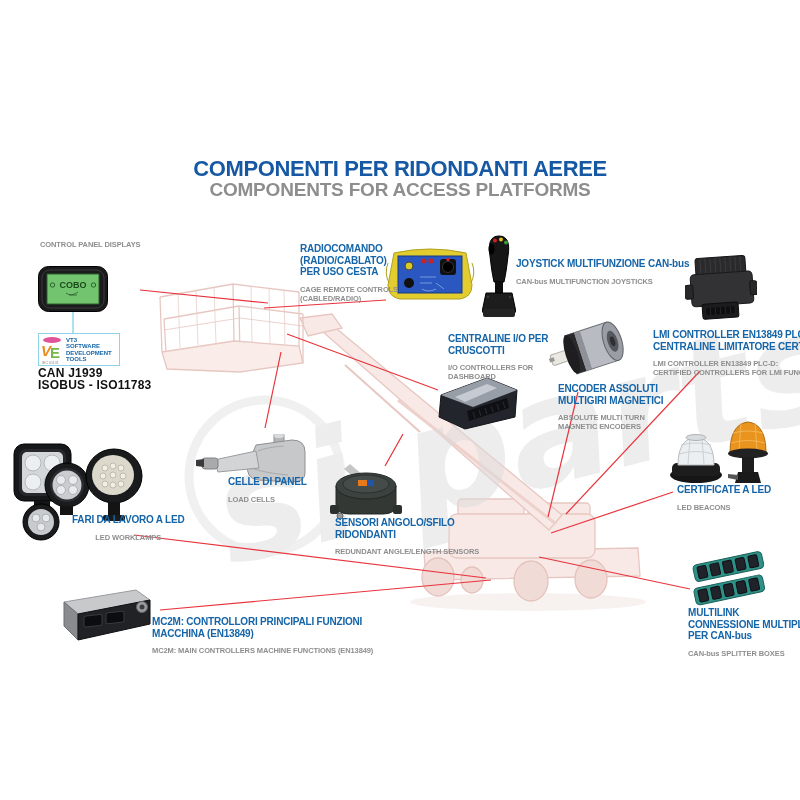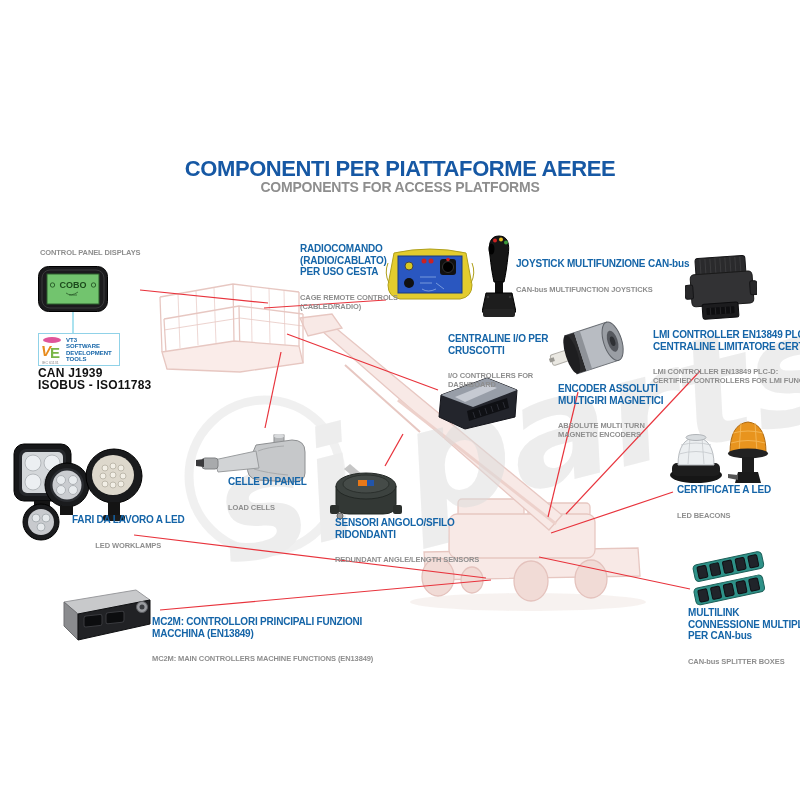--- a/index.html
+++ b/index.html
@@ -2,26 +2,26 @@
 <html><head>
 <meta charset="utf-8">
 <style>
   html,body{margin:0;padding:0;background:#fff;}
   #stage{position:relative;width:800px;height:800px;background:#ffffff;overflow:hidden;
          font-family:"Liberation Sans",sans-serif;}
   .abs{position:absolute;}
   #title{left:0;top:156px;width:800px;text-align:center;color:#1658a4;font-weight:bold;
          font-size:22px;letter-spacing:-0.4px;}
   #subtitle{left:0;top:179px;width:800px;text-align:center;color:#8e8e8e;font-weight:bold;
-         font-size:14px;letter-spacing:-0.2px;}
+         font-size:19px;letter-spacing:-0.2px;}
   .lbl{position:absolute;}
   .lbl .it{color:#1565a8;font-weight:bold;font-size:10px;line-height:11.5px;
            letter-spacing:-0.2px;white-space:nowrap;}
   .lbl .en{color:#8e8e8e;font-weight:bold;font-size:7.5px;line-height:9px;
-           letter-spacing:-0.1px;white-space:nowrap;margin-top:15px;}
+           letter-spacing:-0.1px;white-space:nowrap;margin-top:7px;}
   .proto{position:absolute;color:#111;font-weight:bold;font-size:12px;
          letter-spacing:0.2px;white-space:nowrap;}
   #vt3-box{position:absolute;left:38px;top:333px;width:82px;height:33px;border:1px solid #90d2e8;
            background:#fff;display:flex;align-items:center;gap:3px;padding:1px 2px;box-sizing:border-box;}
   #vt3-text{color:#1565a8;font-weight:bold;font-size:6px;line-height:6.5px;letter-spacing:0;}
   svg{display:block;}
 </style>
 </head>
 <body>
 
@@ -279,21 +279,21 @@
     <polygon points="6,14 6,38 20,52 20,26" fill="#8a8b8e" stroke="#6e6f72"></polygon>
     <polygon points="20,26 92,12 92,36 20,52" fill="#212225" stroke="#0e0f11"></polygon>
     <g fill="#0c0d0f" stroke="#3a3b3f">
       <rect x="26" y="31" width="18" height="11" rx="2" transform="skewY(-6)"></rect>
       <rect x="48" y="30" width="18" height="11" rx="2" transform="skewY(-6)"></rect>
     </g>
     <circle cx="84" cy="19" r="5.5" fill="#9a9ca0" stroke="#5e6064"></circle>
     <circle cx="84" cy="19" r="2.5" fill="#3c3e42"></circle>
   </svg>
 
-  <div id="title" class="abs">COMPONENTI PER PIATTAFORME AEREE</div>
+  <div id="title" class="abs">COMPONENTI PER RIDONDANTI AEREE</div>
   <div id="subtitle" class="abs">COMPONENTS FOR ACCESS PLATFORMS</div>
 
   <div class="lbl" style="left:40px;top:233px;">
     <div class="en">CONTROL PANEL DISPLAYS</div>
   </div>
 
   <div class="lbl" style="left:300px;top:243px;">
     <div class="it">RADIOCOMANDO<br>(RADIO/CABLATO)<br>PER USO CESTA</div>
     <div class="en">CAGE REMOTE CONTROLS<br>(CABLED/RADIO)</div>
   </div>

